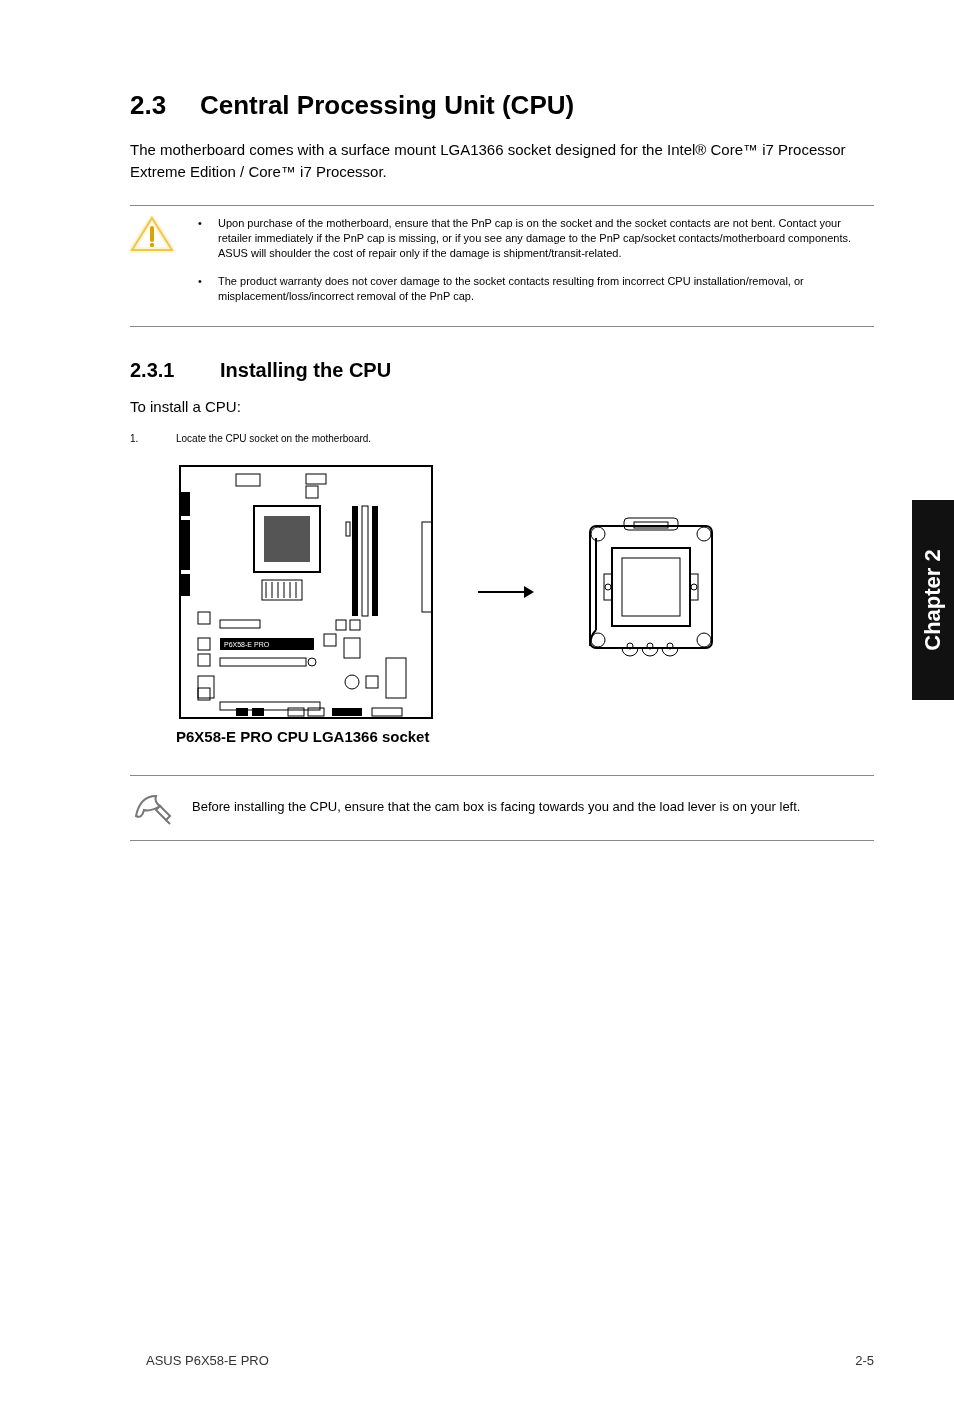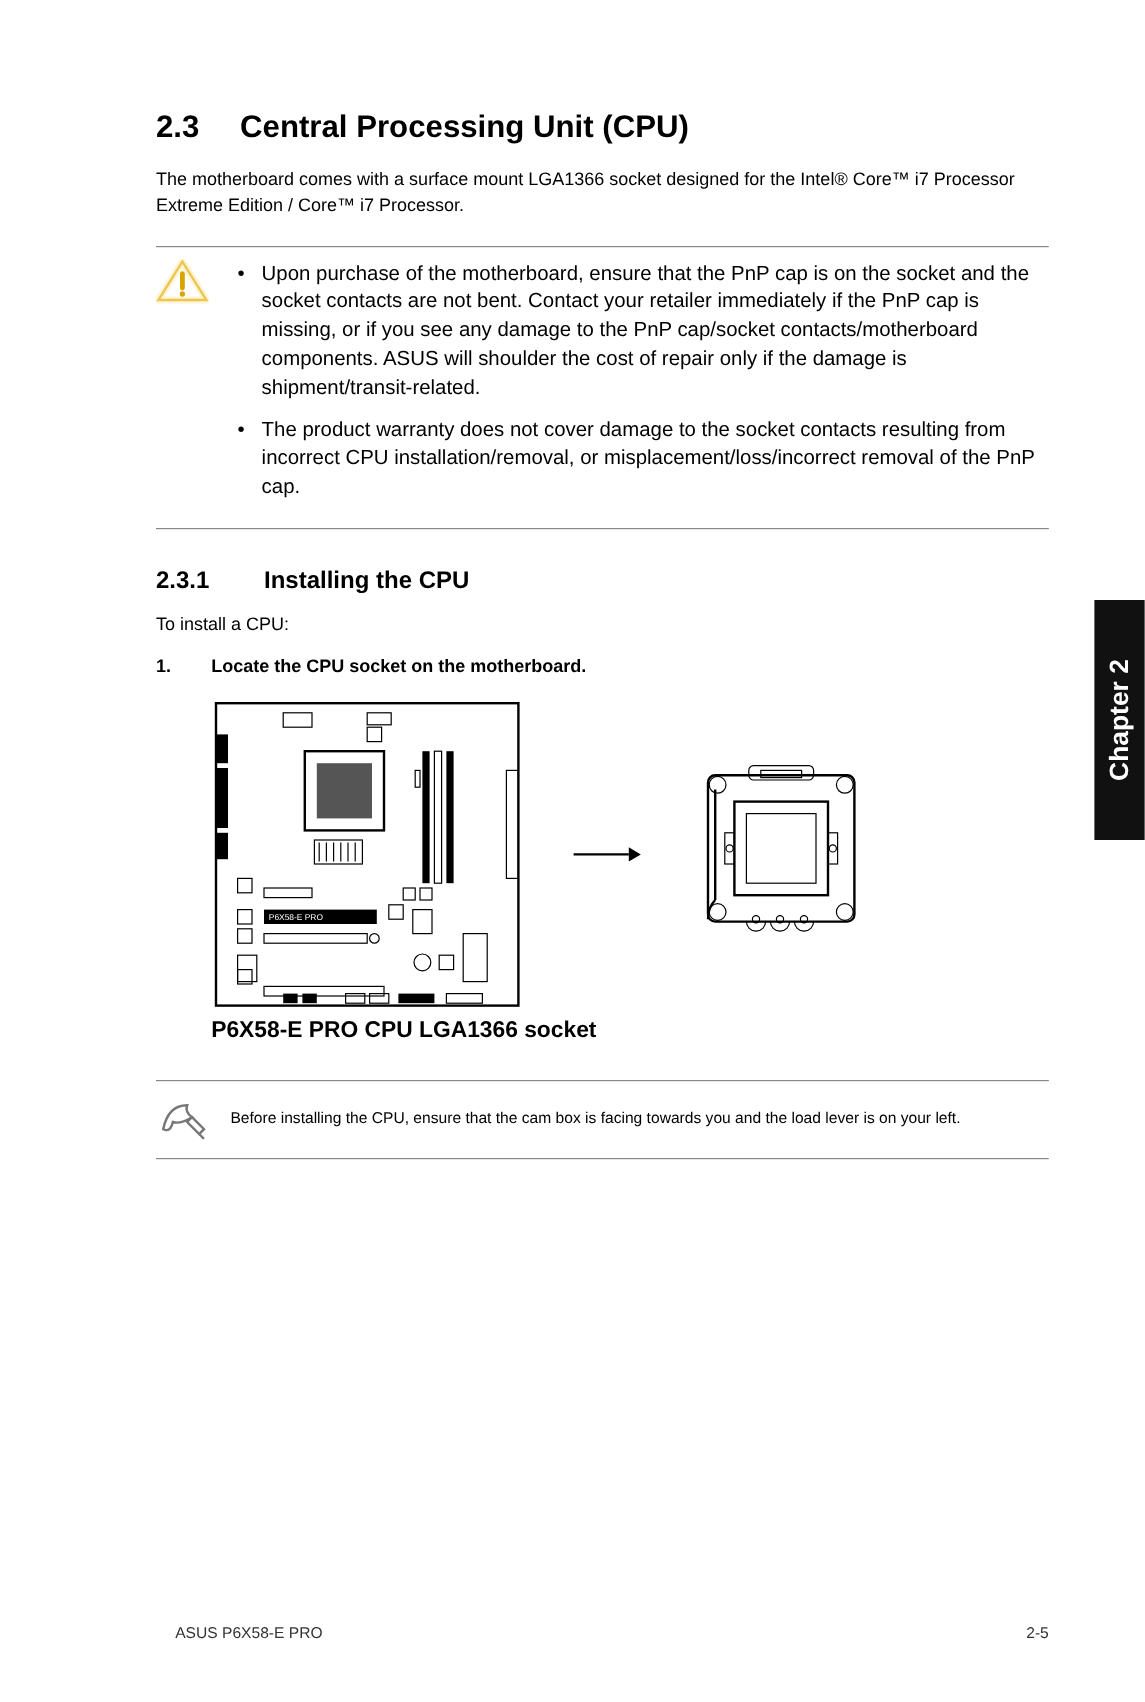--- a/index.html
+++ b/index.html
@@ -37,54 +37,53 @@
     width: 44px; height: 44px; flex: 0 0 44px;
     margin-right: 18px;
   }
   .note-text { font-size: 13px; line-height: 1.4; padding-top: 12px; }
   .multi-note .note-text { padding-top: 0; }
   .multi-note ul { list-style: none; }
   .multi-note li {
     position: relative;
     padding-left: 26px;
     margin-bottom: 12px;
-    font-size: 17px;
+    font-size: 11px;
     line-height: 1.4;
   }
   .multi-note li::before {
     content: "•";
     position: absolute;
     left: 6px;
     top: 0;
   }
   .subsection {
     margin-top: 32px;
   }
   .sub-title {
     font-size: 20px;
     font-weight: bold;
     margin-bottom: 16px;
   }
   .sub-num { display: inline-block; width: 90px; }
   .body-text { font-size: 15px; margin-bottom: 18px; }
   .step {
-    font-size: 15px;
+    font-size: 10px;
     padding-left: 46px;
     text-indent: -46px;
     margin-bottom: 18px;
-    font-weight: bold;
   }
   .step-num { display: inline-block; width: 46px; text-indent: 0; }
   .diagram-area {
     margin-left: 46px;
     margin-bottom: 6px;
   }
   .diagram-caption {
     font-weight: bold;
-    font-size: 19px;
+    font-size: 15px;
     margin-left: 46px;
     margin-bottom: 30px;
   }
   .sidebar-tab {
     position: absolute;
     right: 0;
     top: 500px;
     width: 42px;
     height: 200px;
     background: #111;

